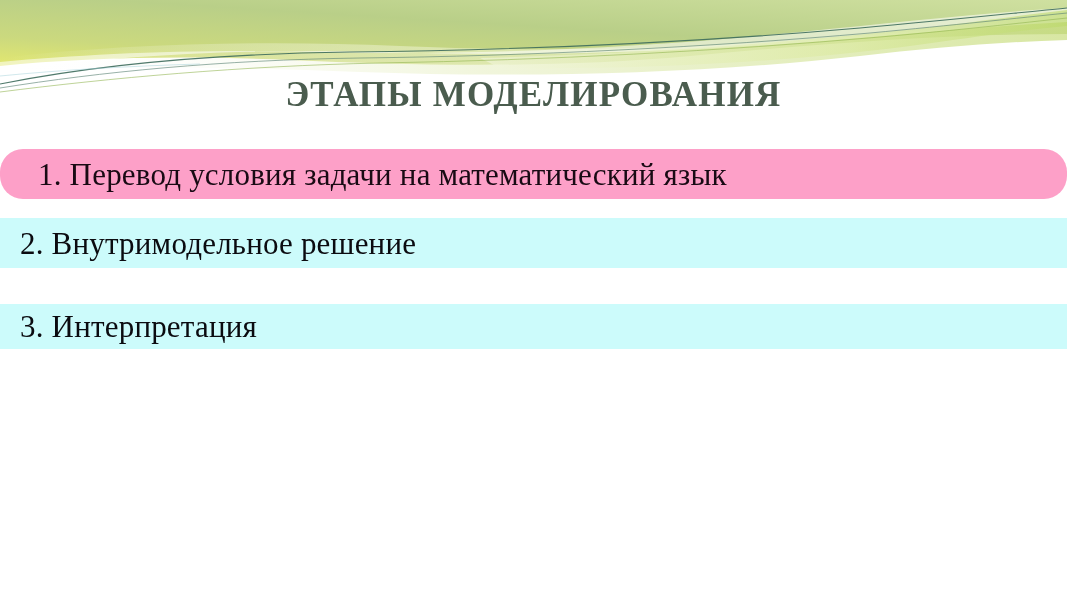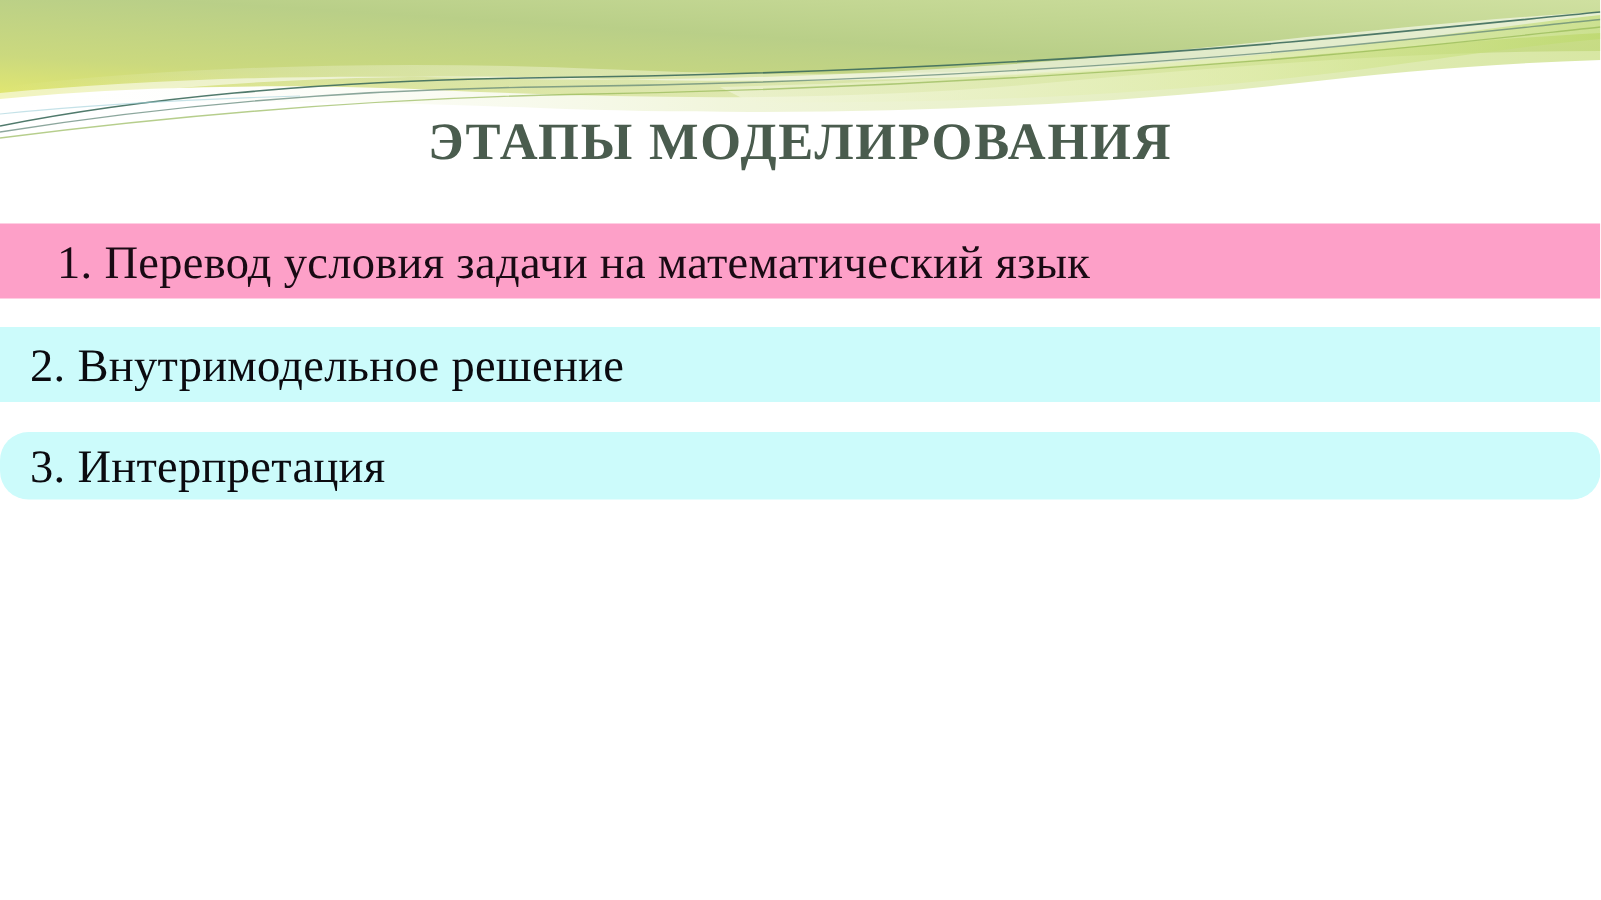--- a/index.html
+++ b/index.html
@@ -73,23 +73,23 @@
     font-family: "Liberation Serif", "DejaVu Serif", serif;
     font-size: 31px;
     font-weight: normal;
     color: #120a10;
     line-height: 1;
     white-space: nowrap;
     padding-left: 38px;
     letter-spacing: 0.2px;
   }
 
-  .bar-1 { top: 149px; height: 50px; background: #fda0c8; }
+  .bar-1 { top: 149px; height: 50px; background: #fda0c8; border-radius: 23px; }
   .bar-2 { top: 218px; height: 50px; background: #ccfbfb; }
-  .bar-3 { top: 288px; height: 45px; background: #ccfbfb; border-radius: 19px; }
+  .bar-3 { top: 304px; height: 45px; background: #ccfbfb; }
 
   .bar-2 .bar-text,
   .bar-3 .bar-text { color: #0b0b10; padding-left: 20px; }
   .bar-1 .bar-text { color: #190a14; }
 </style>
 </head>
 <body>
 
 <div class="slide">
 

